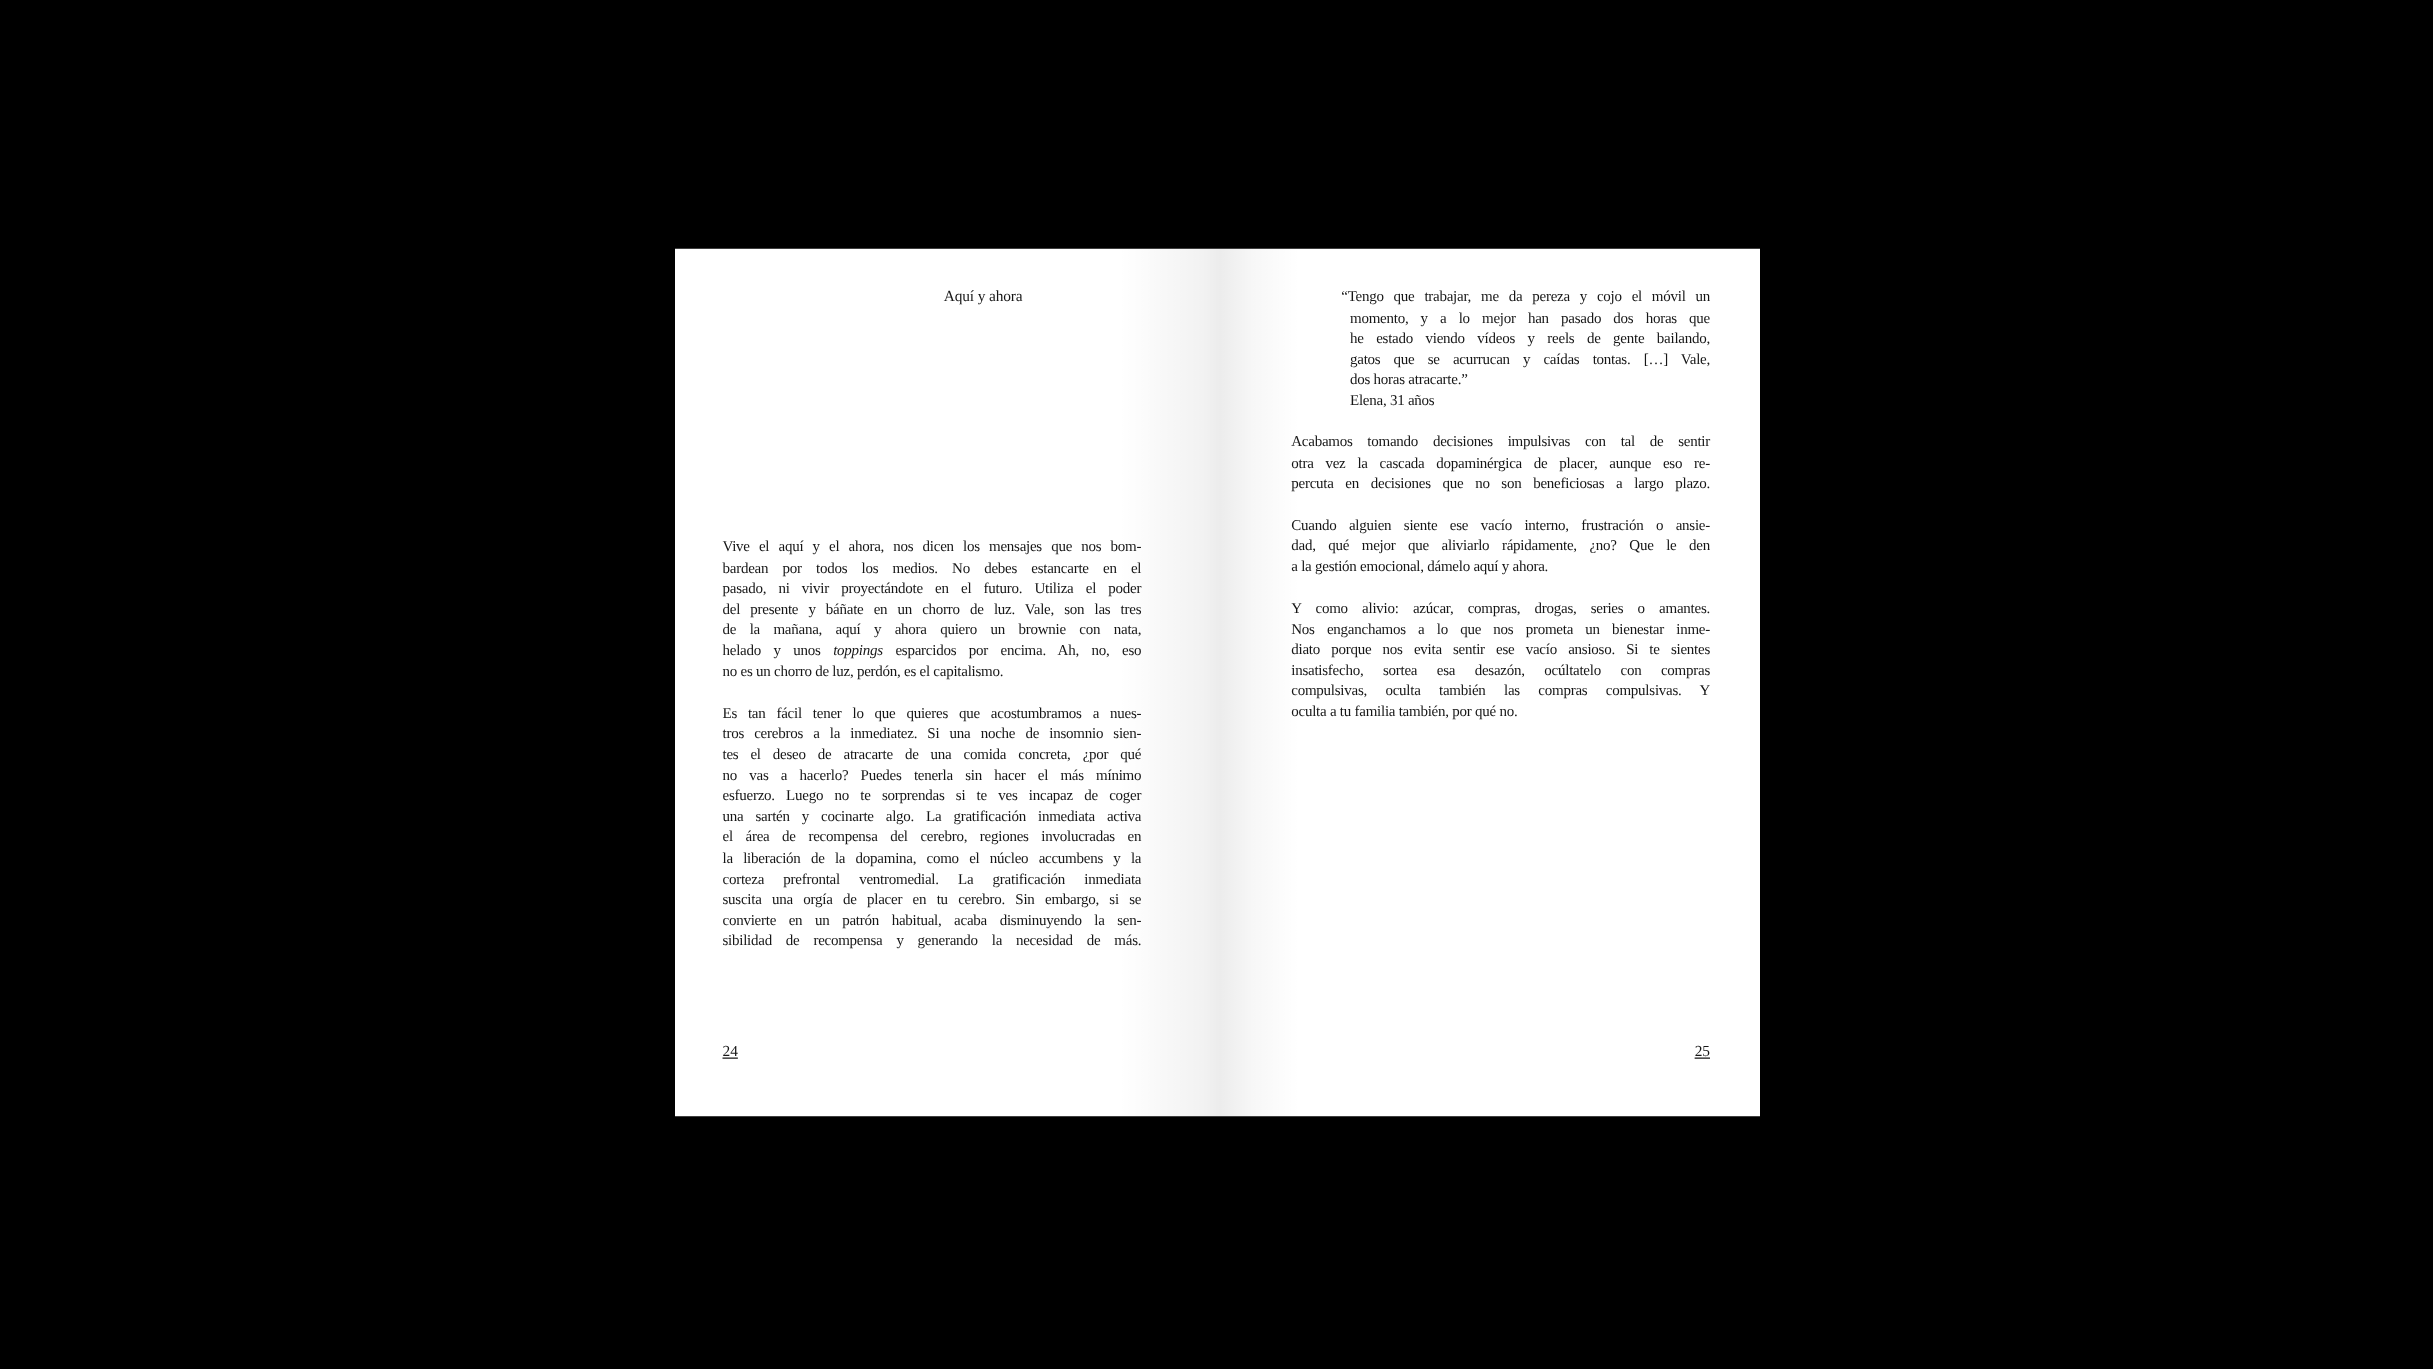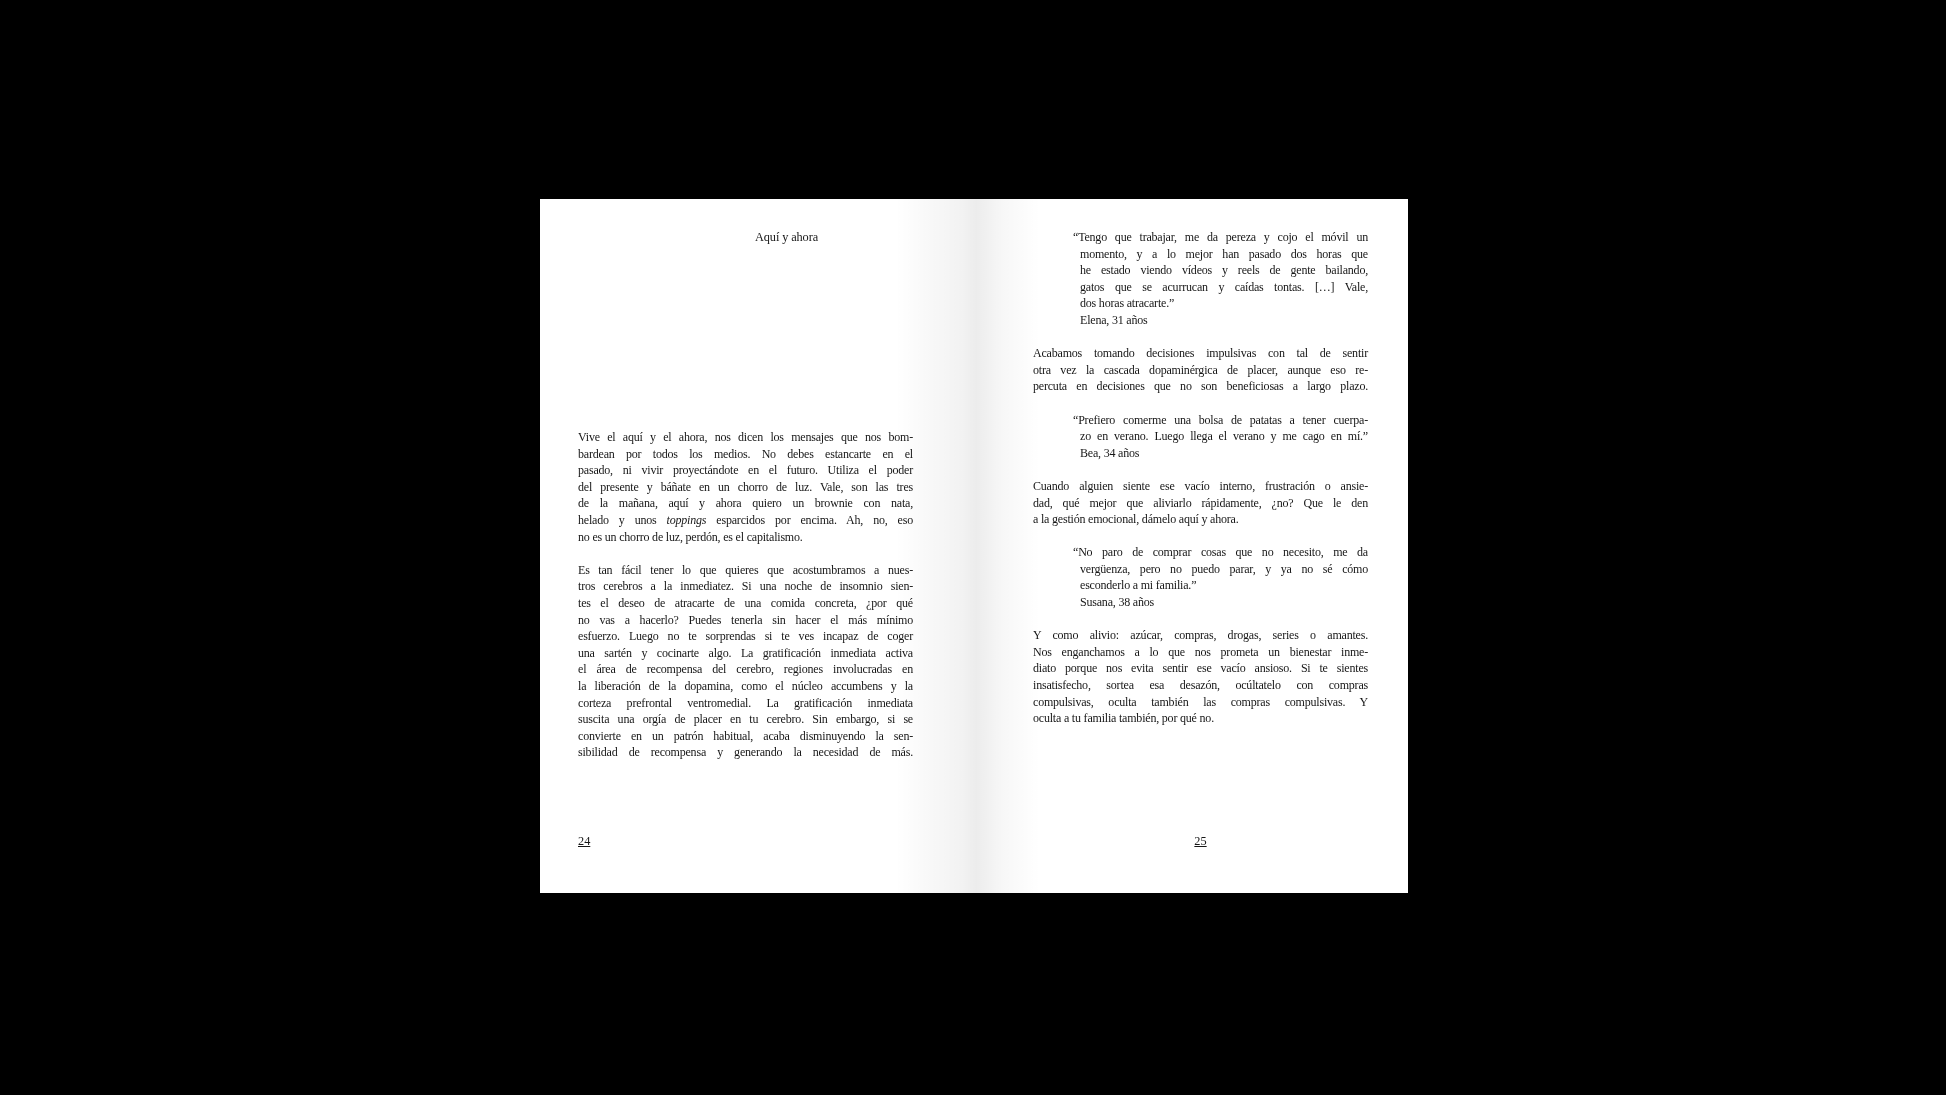--- a/index.html
+++ b/index.html
@@ -79,21 +79,21 @@
 
   .folio {
     position: absolute;
     top: 634px;
     left: 0;
     width: 100%;
     font-size: 12.3px;
     line-height: 16.6px;
     text-decoration: underline;
   }
-  .folio.fr { text-align: center; }
+  .folio.fr { text-align: right; }
 
   .gutter {
     position: absolute;
     left: 355px;
     top: 0;
     width: 145px;
     height: 100%;
     pointer-events: none;
     background: linear-gradient(90deg,
       rgba(0,0,0,0)    0%,
@@ -150,35 +150,24 @@
               <div class="ln j">he estado viendo vídeos y reels de gente bailando,</div>
               <div class="ln j">gatos que se acurrucan y caídas tontas. […] Vale,</div>
               <div class="ln">dos horas atracarte.”</div>
               <div class="ln attribution">Elena, 31 años</div>
             </div>
             <div class="block para">
               <div class="ln j">Acabamos tomando decisiones impulsivas con tal de sentir</div>
               <div class="ln j">otra vez la cascada dopaminérgica de placer, aunque eso re-</div>
               <div class="ln j">percuta en decisiones que no son beneficiosas a largo plazo.</div>
             </div>
-            <div class="block quote">
-              <div class="ln j hang">“Prefiero comerme una bolsa de patatas a tener cuerpa-</div>
-              <div class="ln j">zo en verano. Luego llega el verano y me cago en mí.”</div>
-              <div class="ln attribution">Bea, 34 años</div>
-            </div>
             <div class="block para">
               <div class="ln j">Cuando alguien siente ese vacío interno, frustración o ansie-</div>
               <div class="ln j">dad, qué mejor que aliviarlo rápidamente, ¿no? Que le den</div>
               <div class="ln">a la gestión emocional, dámelo aquí y ahora.</div>
-            </div>
-            <div class="block quote">
-              <div class="ln j hang">“No paro de comprar cosas que no necesito, me da</div>
-              <div class="ln j">vergüenza, pero no puedo parar, y ya no sé cómo</div>
-              <div class="ln">esconderlo a mi familia.”</div>
-              <div class="ln attribution">Susana, 38 años</div>
             </div>
             <div class="block para">
               <div class="ln j">Y como alivio: azúcar, compras, drogas, series o amantes.</div>
               <div class="ln j">Nos enganchamos a lo que nos prometa un bienestar inme-</div>
               <div class="ln j">diato porque nos evita sentir ese vacío ansioso. Si te sientes</div>
               <div class="ln j">insatisfecho, sortea esa desazón, ocúltatelo con compras</div>
               <div class="ln j">compulsivas, oculta también las compras compulsivas. Y</div>
               <div class="ln">oculta a tu familia también, por qué no.</div>
             </div>
           </div>

